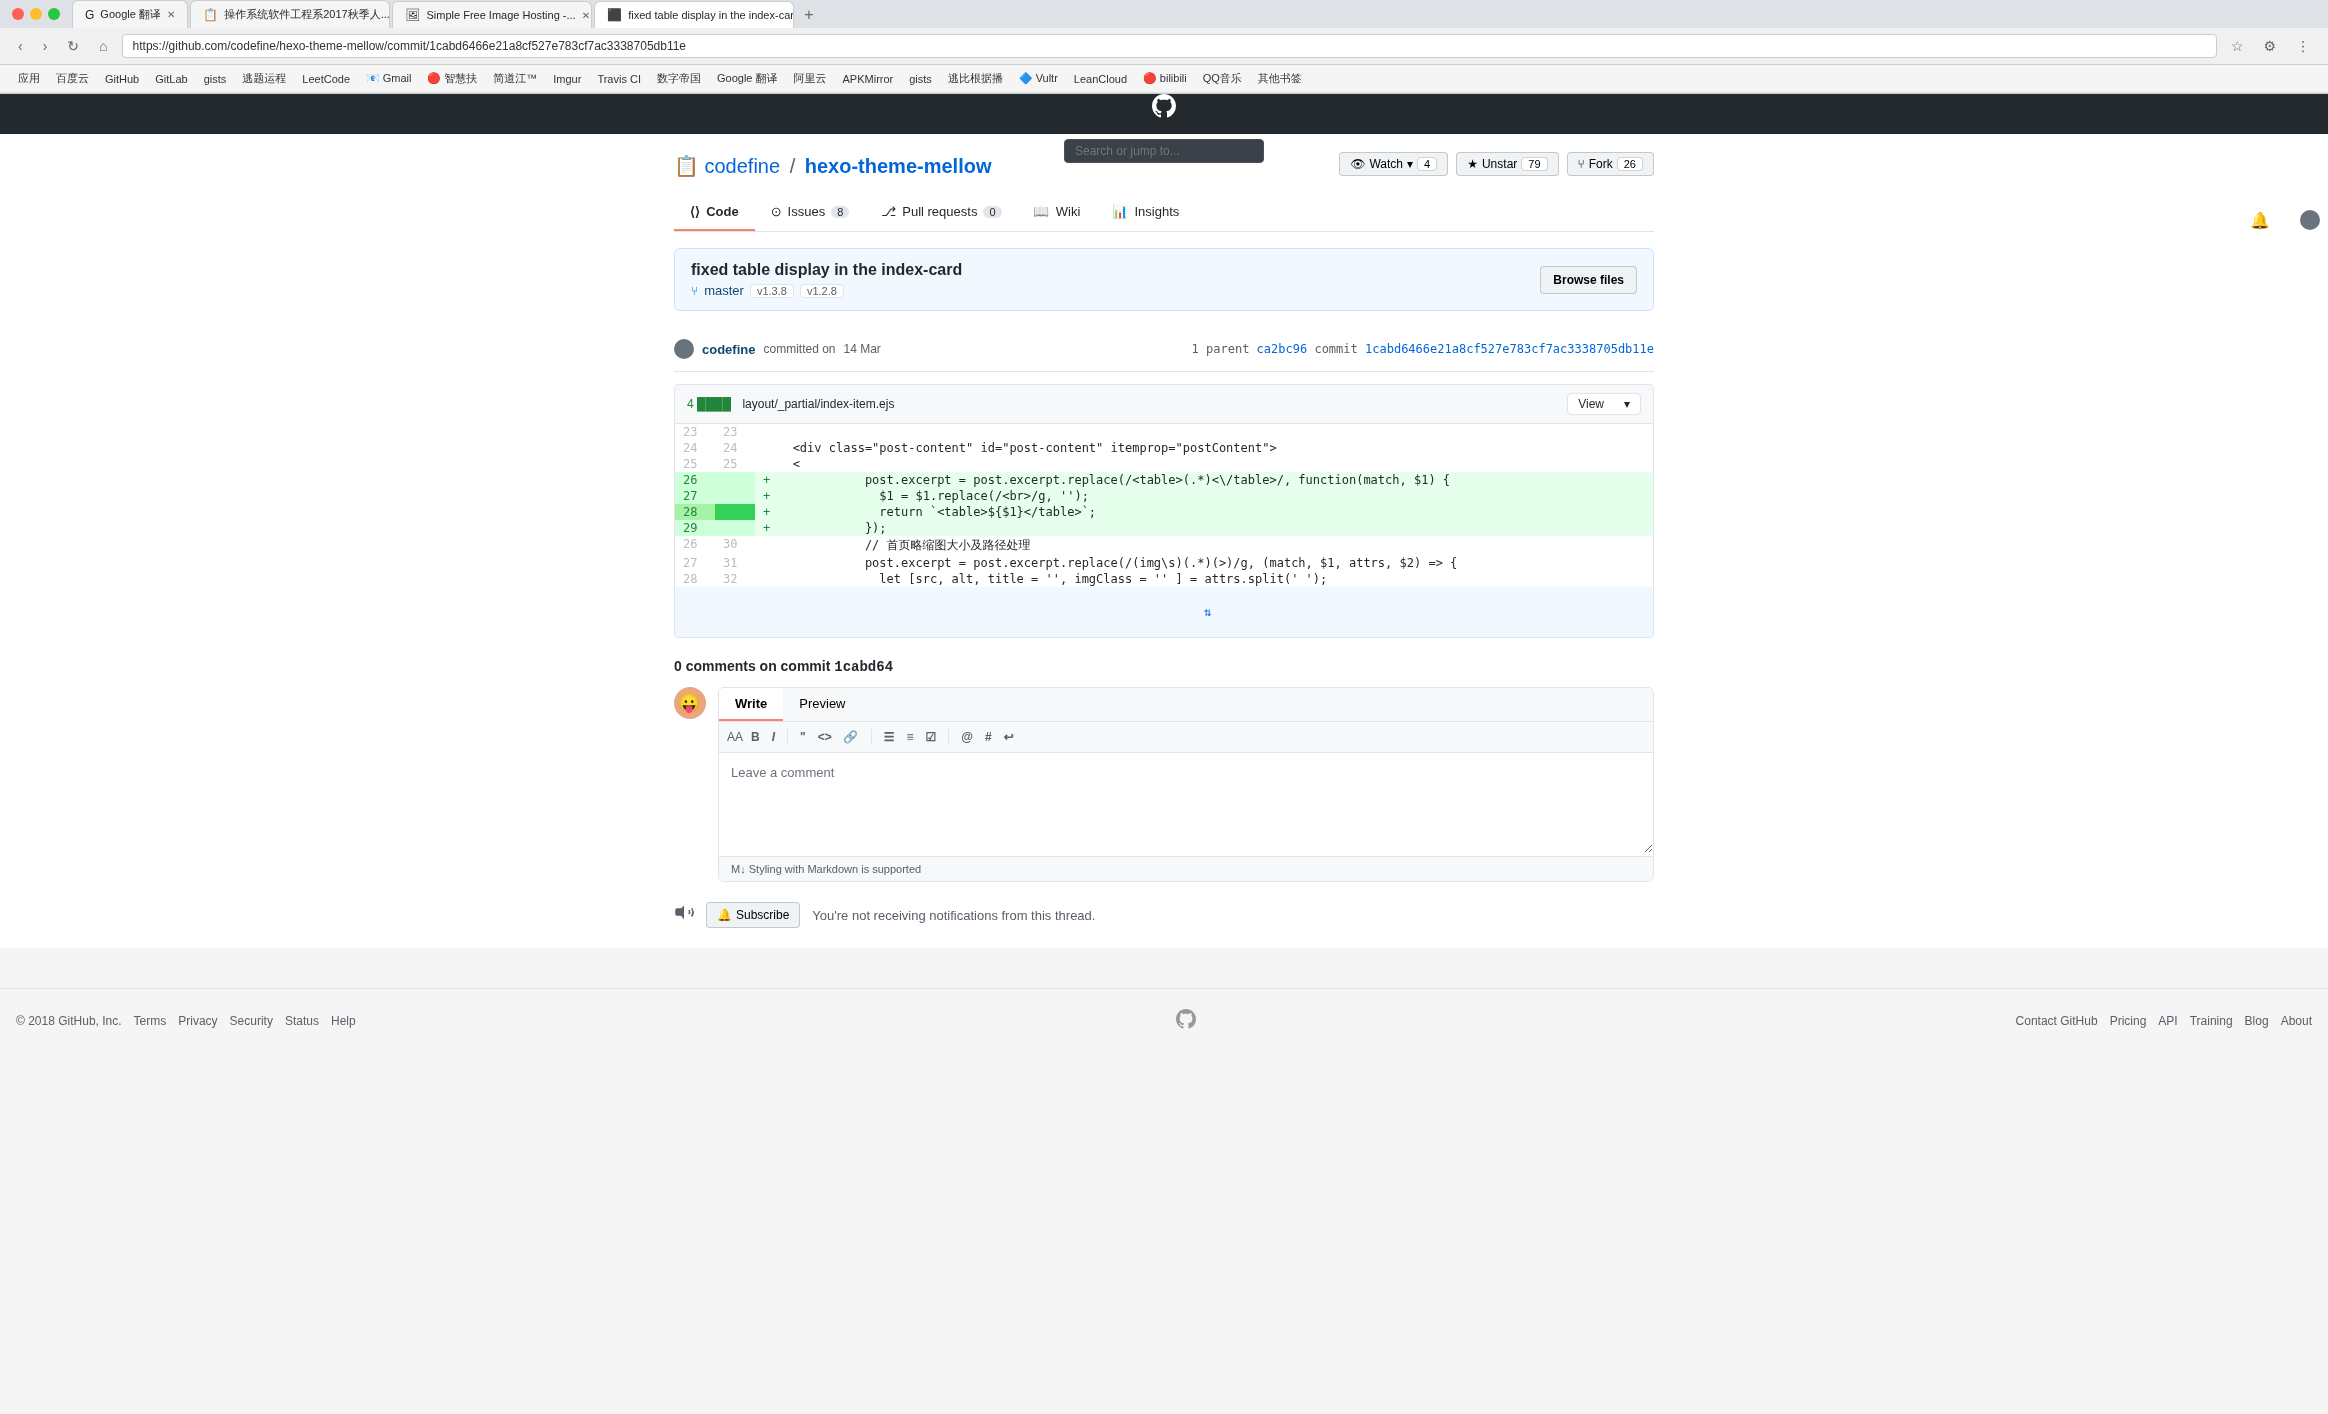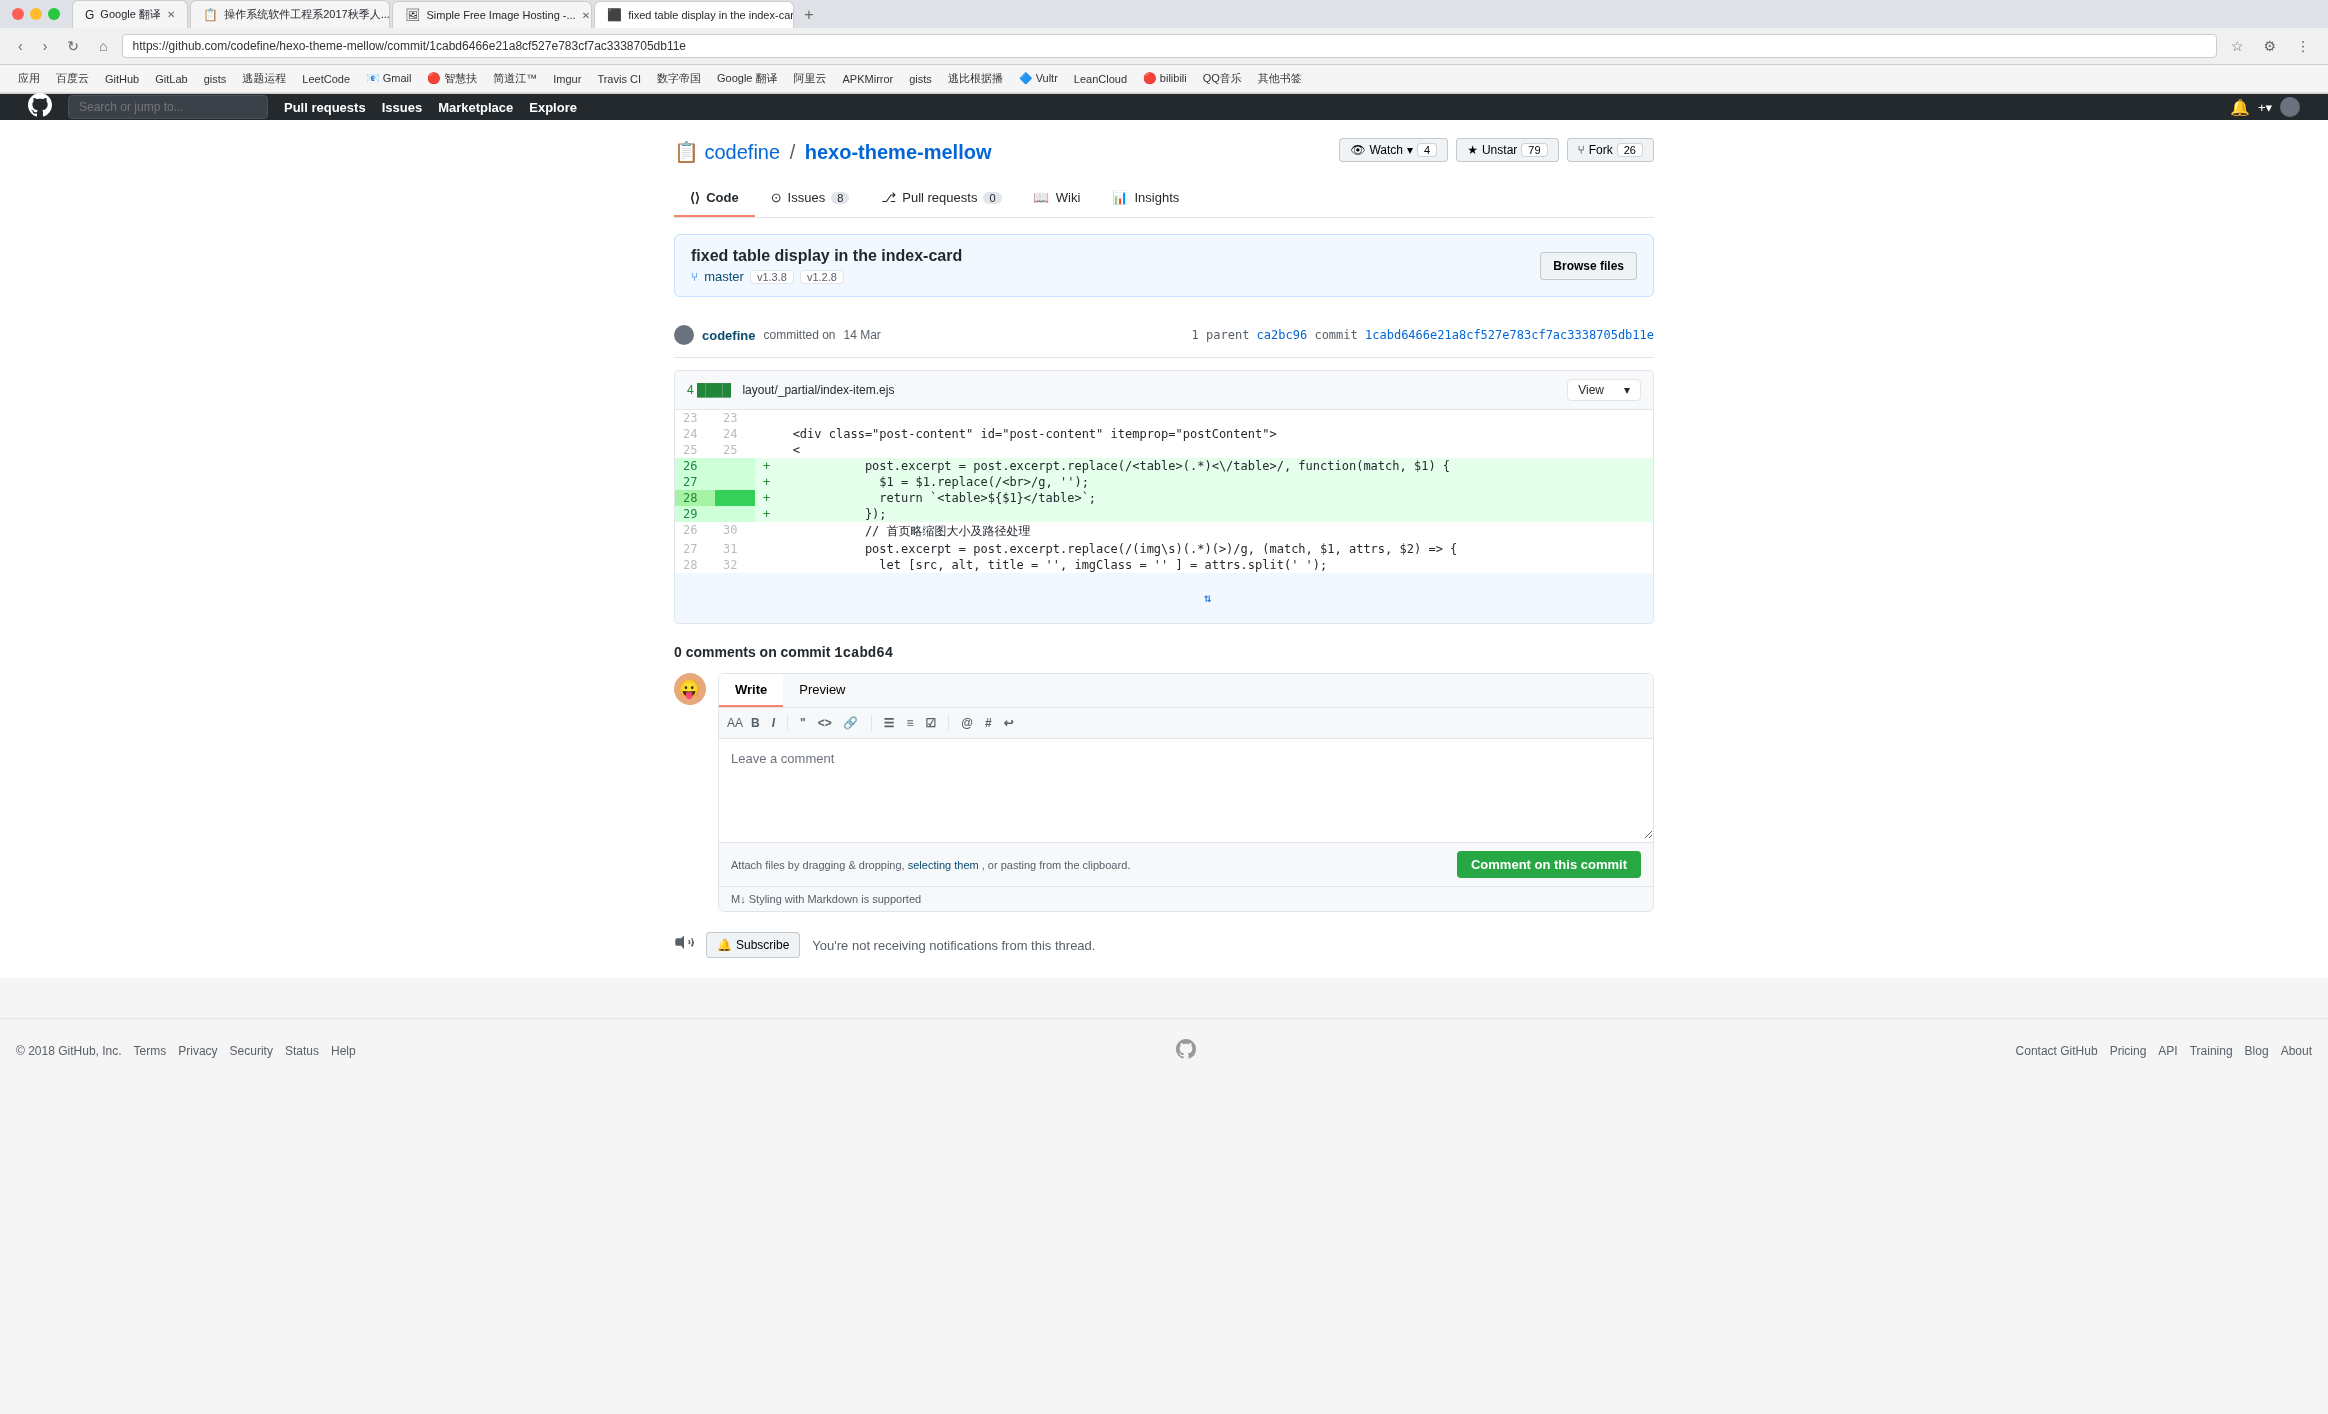--- a/index.html
+++ b/index.html
@@ -16,21 +16,21 @@
     .tl-red { background: #ff5f57; }
     .tl-yellow { background: #febc2e; }
     .tl-green { background: #28c840; }
     .browser-toolbar { display: flex; align-items: center; gap: 8px; padding: 6px 12px; background: #f0f0f0; border-bottom: 1px solid #ccc; }
     .nav-btn { background: none; border: none; cursor: pointer; color: #666; font-size: 14px; padding: 2px 6px; }
     .address-bar { flex: 1; background: #fff; border: 1px solid #ccc; border-radius: 4px; padding: 4px 10px; font-size: 12px; color: #333; }
     .bookmarks-bar { display: flex; align-items: center; gap: 4px; padding: 4px 12px; background: #f5f5f5; border-bottom: 1px solid #e0e0e0; font-size: 11px; color: #333; overflow: hidden; white-space: nowrap; }
     .bookmark-item { padding: 2px 6px; cursor: pointer; border-radius: 3px; }
 
     
-    .gh-nav { background: #24292e; color: #fff; display: flex; align-items: center; padding: 0 28px; height: 26px; gap: 16px; }
+    .gh-nav { background: #24292e; color: #fff; display: flex; align-items: center; padding: 0 8px; height: 40px; gap: 16px; flex-direction: column; }
     .gh-logo { color: #fff; font-size: 20px; }
     .gh-search { background: #3a4149; border: 1px solid #4a5157; border-radius: 4px; padding: 4px 10px; color: #ccc; font-size: 12px; width: 200px; }
     .gh-nav-links { display: flex; gap: 16px; font-size: 13px; font-weight: 600; color: #fff; }
     .gh-nav-links a { color: #fff; text-decoration: none; }
     .gh-nav-right { margin-left: auto; display: flex; align-items: center; gap: 8px; }
 
     
     .main-content { max-width: 1012px; margin: 0 auto; padding: 20px 16px; }
 
     
@@ -410,28 +410,20 @@
           <div class="toolbar-divider"></div>
           <button class="toolbar-btn">☰</button>
           <button class="toolbar-btn">≡</button>
           <button class="toolbar-btn">☑</button>
           <div class="toolbar-divider"></div>
           <button class="toolbar-btn">@</button>
           <button class="toolbar-btn">#</button>
           <button class="toolbar-btn">↩</button>
         </div>
         <textarea class="comment-textarea" placeholder="Leave a comment" style=""></textarea>
-        <div class="comment-footer">
-          <div class="comment-markdown">
-            <span>Attach files by dragging &amp; dropping, </span>
-            <a class="blue-link">selecting them</a>
-            <span>, or pasting from the clipboard.</span>
-          </div>
-          <button class="comment-submit-btn">Comment on this commit</button>
-        </div>
         <div style="padding:6px 12px; background:#f6f8fa; border-top:1px solid #e1e4e8; font-size:11px; color:#586069;">
           <span>M↓</span>
           <span>Styling with Markdown is supported</span>
         </div>
       </div>
     </div>
   </div>
 
   <div class="subscribe-section">
     <div style="font-size:22px; color:#586069;">

